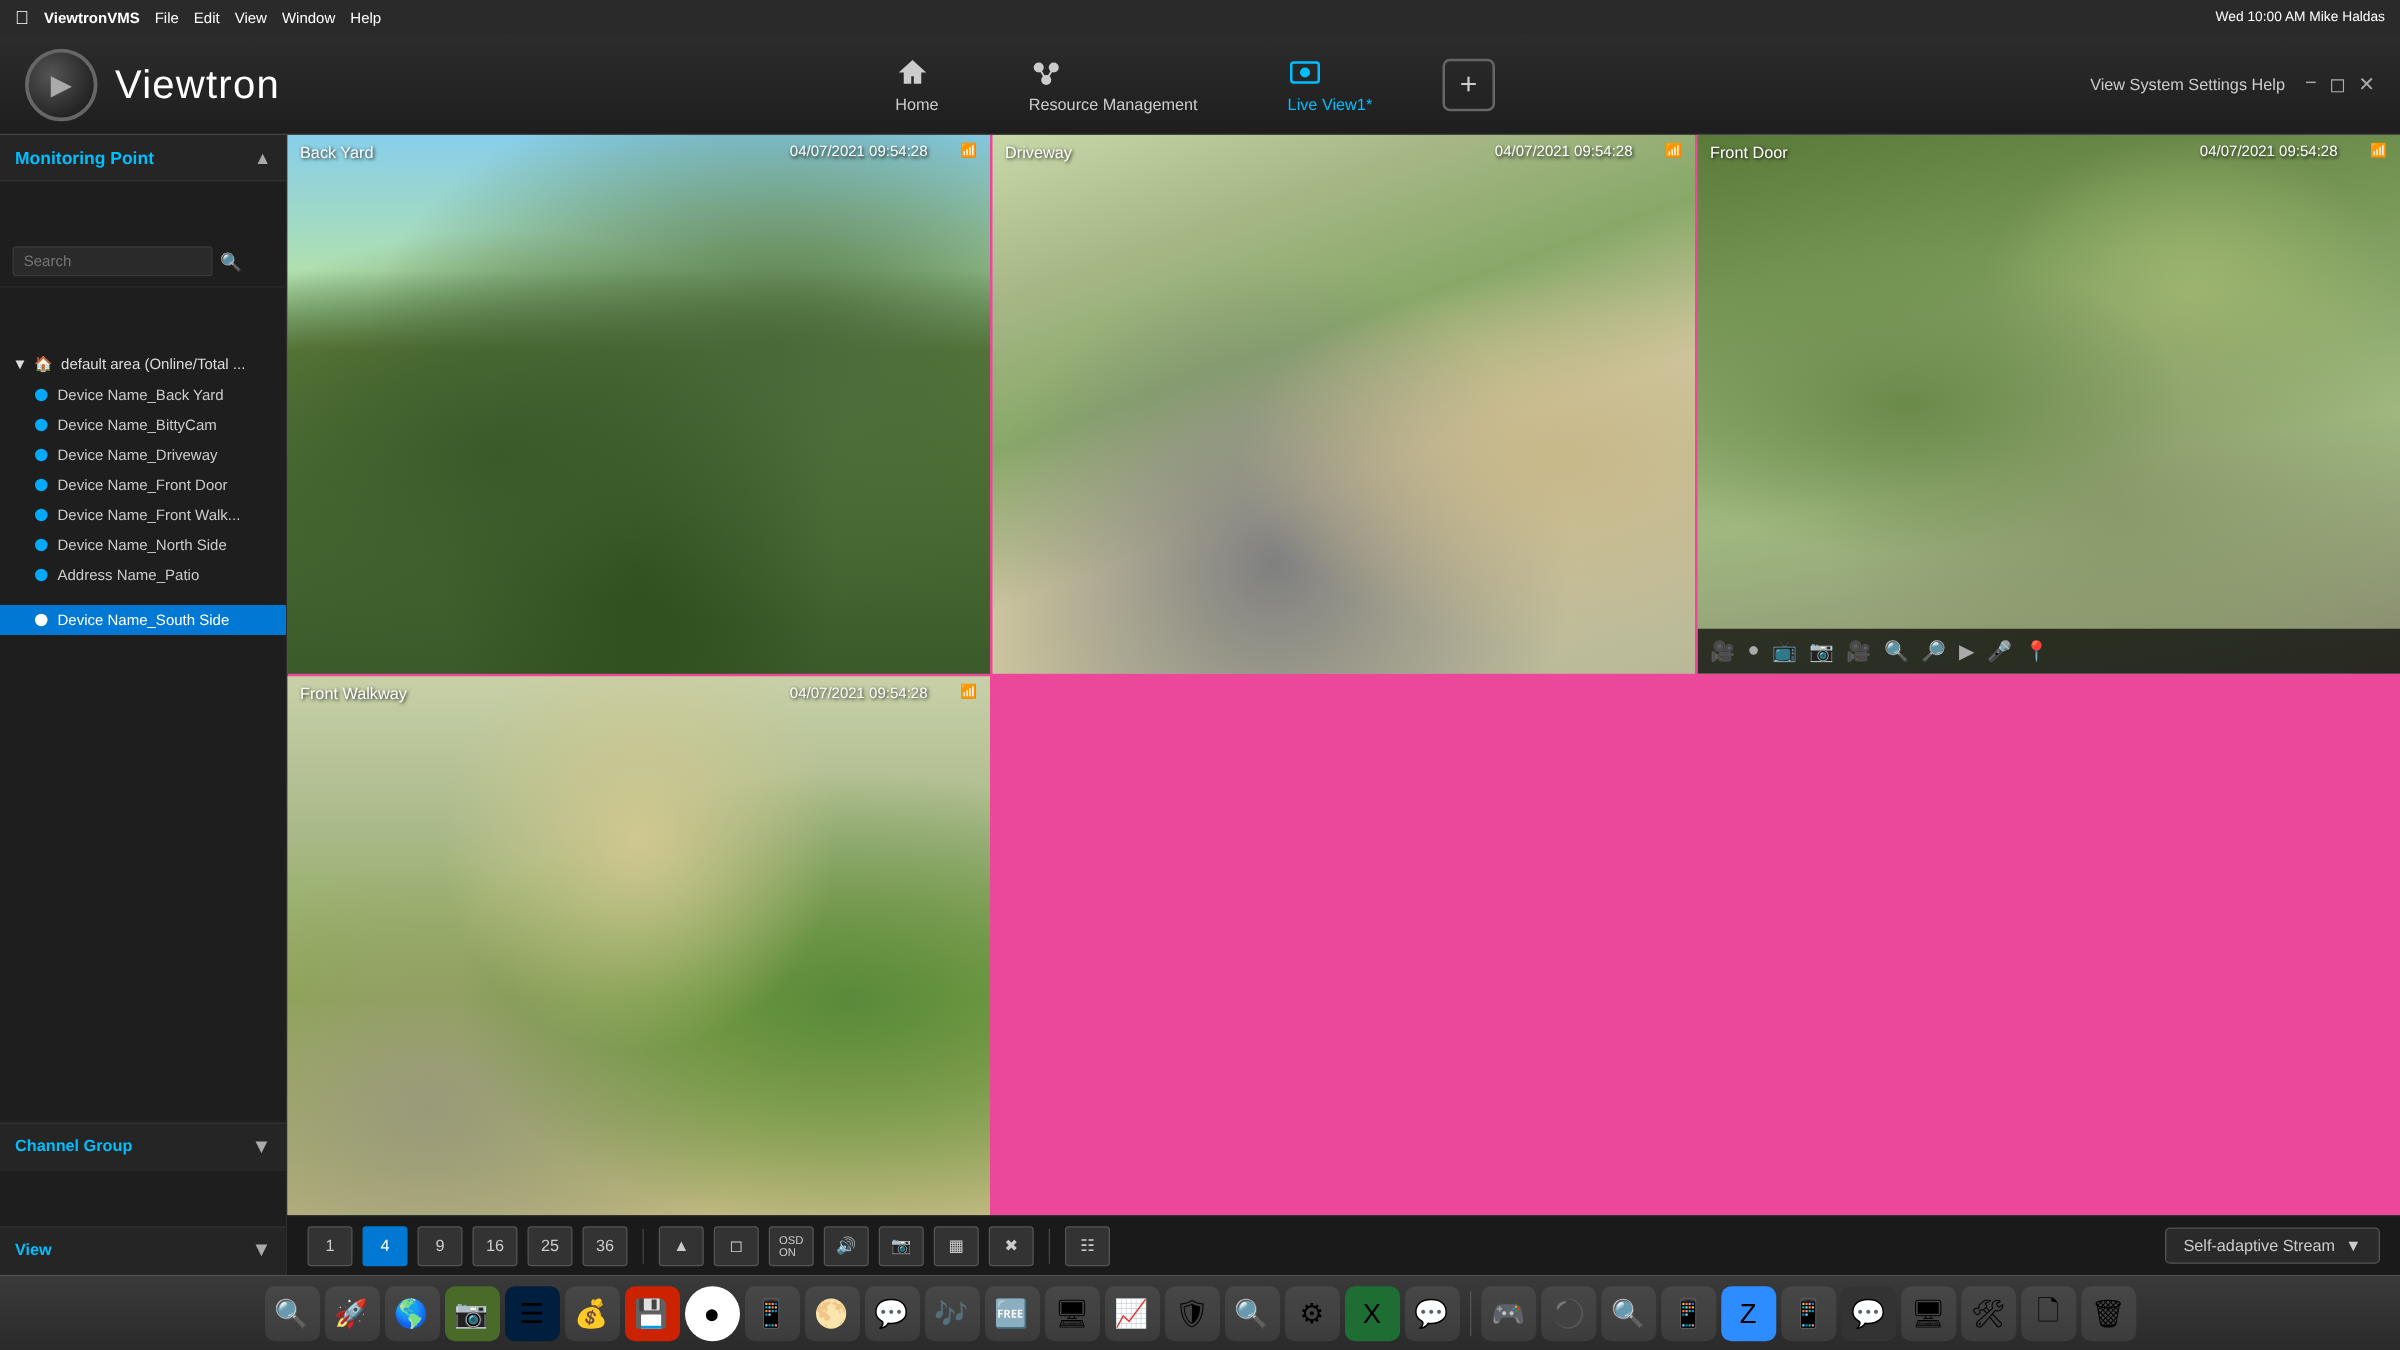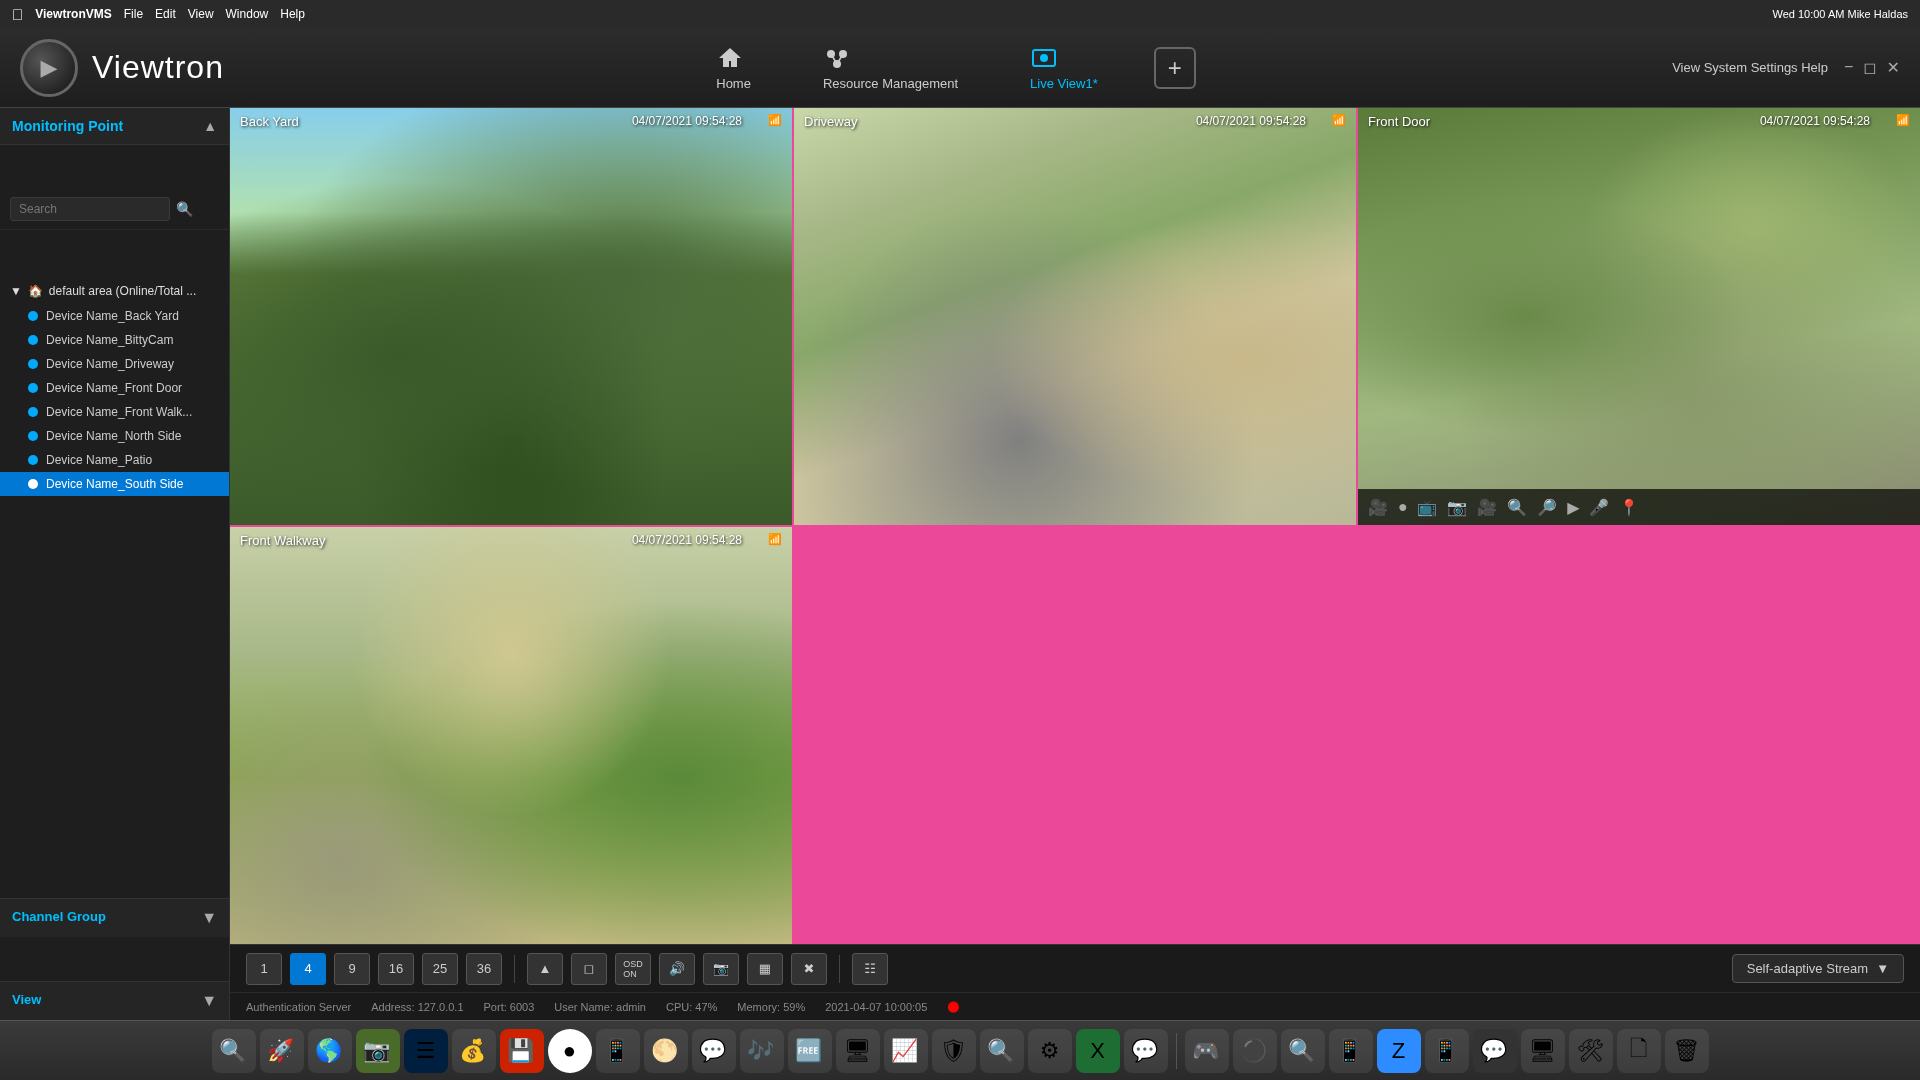--- a/index.html
+++ b/index.html
@@ -92,21 +92,21 @@
     .search-icon { color: #aaa; font-size: 14px; cursor: pointer; }
     .tree-area { flex: 1; overflow-y: auto; padding: 4px 0; }
     .tree-root {
       display: flex; align-items: center; gap: 6px;
       padding: 6px 10px; color: #ddd; font-size: 12px; cursor: pointer;
     }
     .tree-item {
       display: flex; align-items: center; gap: 8px;
       padding: 5px 10px 5px 28px; color: #ccc; font-size: 12px; cursor: pointer;
     }
-    .tree-item.selected { background: #0078d4; color: #fff; }
+    .tree-item.selected { background: #0078d4; color: #fff; margin-top: 12px; }
     .cam-dot { width: 10px; height: 10px; border-radius: 50%; background: #00aaff; flex-shrink: 0; }
 
     .sidebar-bottom-section {
       border-top: 1px solid #333;
       background: #252525;
     }
     .sidebar-bottom-header {
       display: flex; justify-content: space-between;
       padding: 10px 12px; cursor: pointer;
     }
@@ -330,21 +330,21 @@
       <div class="tree-item">
         <span class="cam-dot"></span>
         <span>Device Name_Front Walk...</span>
       </div>
       <div class="tree-item">
         <span class="cam-dot"></span>
         <span>Device Name_North Side</span>
       </div>
       <div class="tree-item">
         <span class="cam-dot"></span>
-        <span>Device Name_Patio</span>
+        <span>Address Name_Patio</span>
       </div>
       <div class="tree-item selected">
         <span class="cam-dot" style="background:#fff;"></span>
         <span>Device Name_South Side</span>
       </div>
     </div>
 
     <div class="sidebar-bottom-section">
       <div class="sidebar-bottom-header">
         <span class="sidebar-bottom-title">Channel Group</span>
@@ -425,30 +425,20 @@
       <div class="view-btn">✖</div>
       <div class="controls-sep"></div>
       <div class="view-btn">☷</div>
       <div class="controls-spacer"></div>
       <div class="stream-select">
         <span>Self-adaptive Stream</span>
         <span>▼</span>
       </div>
     </div>
 
-    <div class="status-bar">
-      <span class="status-item">Authentication Server</span>
-      <span class="status-item">Address: 127.0.0.1</span>
-      <span class="status-item">Port: 6003</span>
-      <span class="status-item">User Name: admin</span>
-      <span class="status-item">CPU: 47%</span>
-      <span class="status-item">Memory: 59%</span>
-      <span class="status-item">2021-04-07 10:00:05</span>
-      <span class="status-item" style="color:red;">⬤</span>
-    </div>
   </div>
 </div>
 
 <div class="dock">
   <div class="dock-icon">🔍</div>
   <div class="dock-icon">🚀</div>
   <div class="dock-icon">🌎</div>
   <div class="dock-icon" style="background:#4a6a2a;">📷</div>
   <div class="dock-icon" style="background:#001e3e;">☰</div>
   <div class="dock-icon">💰</div>

